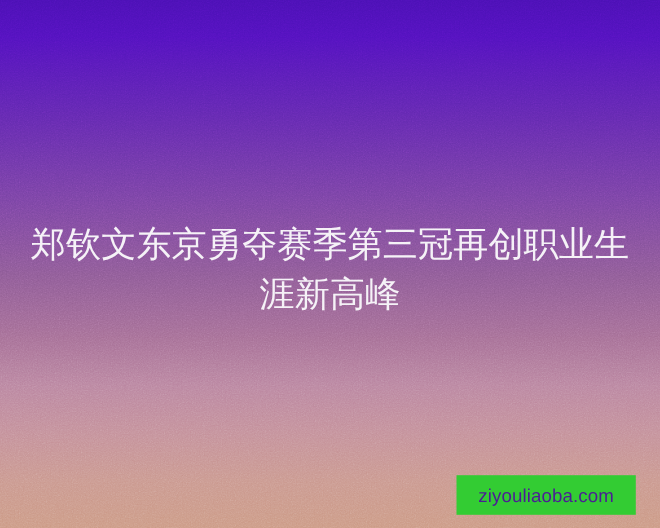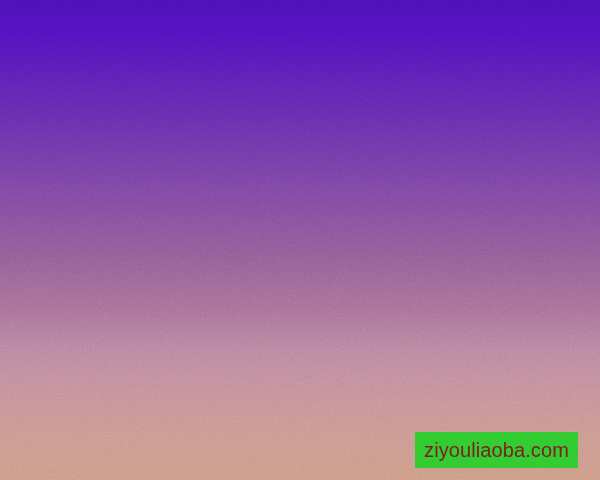--- a/index.html
+++ b/index.html
@@ -69,22 +69,22 @@
     top: 432px;
     width: 163px;
     height: 36px;
     background: #33cc33;
     display: flex;
     align-items: center;
     justify-content: center;
   }
 
   #watermark-text {
-    color: #7f1d1d;
-    font-size: 20px;
+    color: #4c1d95;
+    font-size: 17px;
     line-height: 1;
     font-weight: 400;
     letter-spacing: 0.1px;
     white-space: nowrap;
   }
 </style>
 </head>
 <body>
 
 <div id="stage">
@@ -94,18 +94,19 @@
   <div id="bg-noise">
     <svg xmlns="http://www.w3.org/2000/svg" width="600" height="480" preserveAspectRatio="none">
       <filter id="grainFilter">
         <feTurbulence type="fractalNoise" baseFrequency="0.85" numOctaves="3" stitchTiles="stitch"></feTurbulence>
         <feColorMatrix type="saturate" values="0"></feColorMatrix>
       </filter>
       <rect width="600" height="480" filter="url(#grainFilter)"></rect>
     </svg>
   </div>
 
+  <div id="headline">郑钦文东京勇夺赛季第三冠再创职业生涯新高峰</div>
 
   <div id="watermark-badge">
     <span id="watermark-text">ziyouliaoba.com</span>
   </div>
 
 </div>
 
 </body></html>

